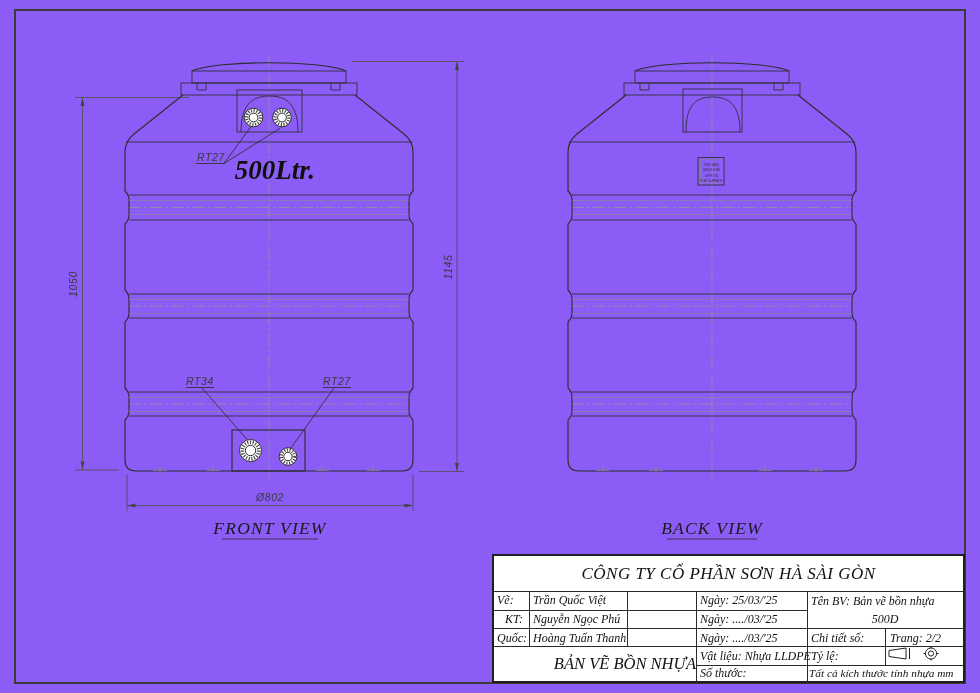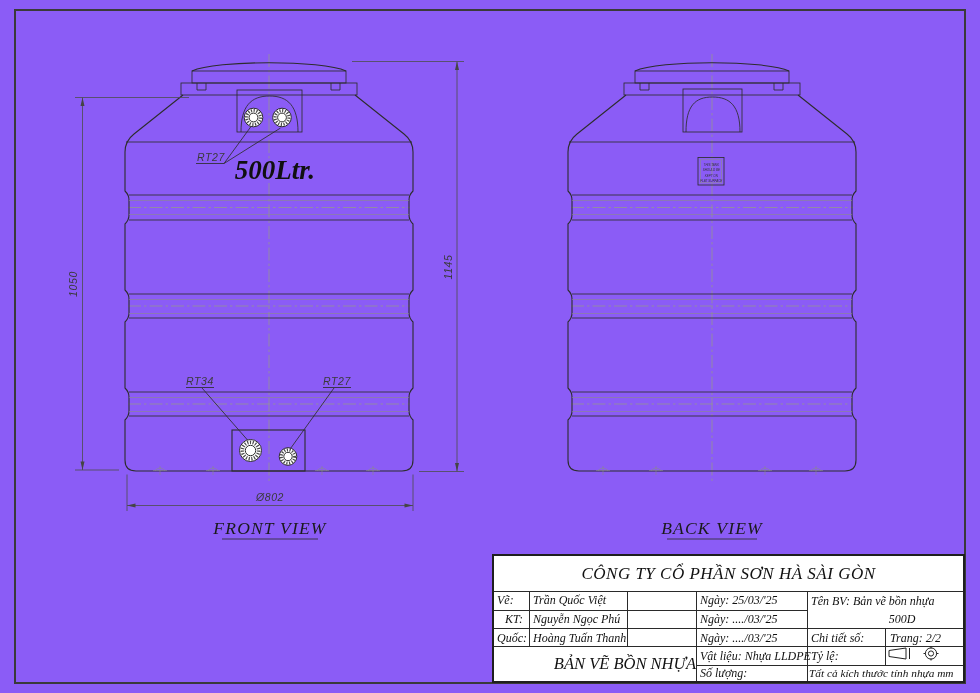--- a/index.html
+++ b/index.html
@@ -20,21 +20,21 @@
   .cap{font-family:"Liberation Serif","DejaVu Serif",serif;font-size:17.5px;fill:#1a1a1a;letter-spacing:1.2px;}
   .knurl{fill:none;stroke:#4a4a4a;stroke-dasharray:1.2 1.5;}
   .fit{fill:#fff;stroke:#2d2d2d;stroke-width:1;}
 
   
   .title-block{position:absolute;left:492px;top:554px;width:473px;height:129px;
                border:2px solid #1f1f1f;box-sizing:border-box;background:#fff;color:#111;}
   .tb-inner{position:relative;width:469px;height:125px;padding-left:16px;}
   .tl{position:absolute;background:#2a2a2a;}
   .cell{position:absolute;font-size:12px;white-space:nowrap;color:#111;}
-  .cell.center{text-align:center;margin-left:17px;}
+  .cell.center{text-align:center;}
   .tb-header{position:absolute;left:0;top:0;width:469px;height:35px;line-height:35px;
              text-align:center;font-size:17px;letter-spacing:.5px;}
   .tb-title{position:absolute;left:0;top:90px;width:202px;height:35px;line-height:35px;
             text-align:right;font-size:16.5px;}
   .note{font-size:11.3px;}
   .symcell{position:absolute;left:391px;top:90px;width:78px;height:18px;
            display:flex;align-items:center;justify-content:center;}
 </style>
 </head>
 <body>
@@ -188,20 +188,20 @@
 
     <div class="symcell">
       <svg width="64" height="15" viewBox="0 0 64 15">
         <path d="M4 4.5 V10.5 M4 4.5 L21 2 M4 10.5 L21 13 M21 2 V13 M24.5 2 V13" stroke="#222" stroke-width="1" fill="none"></path>
         <circle cx="46" cy="7.5" r="5.6" stroke="#222" stroke-width="1" fill="none"></circle>
         <circle cx="46" cy="7.5" r="2.6" stroke="#222" stroke-width="1" fill="none"></circle>
         <path d="M46 0.5 V2.5 M46 12.5 V14.5 M38.5 7.5 H40.5 M51.5 7.5 H53.5" stroke="#222" stroke-width="1" fill="none"></path>
       </svg>
     </div>
 
-    <div class="cell" style="left:206px;top:108.5px;height:16px;line-height:16px">Số lượng:</div>
+    <div class="cell" style="left:206px;top:108.5px;height:16px;line-height:16px">Số thước:</div>
     <div class="cell note" style="left:315px;top:108.5px;height:16px;line-height:16px">Tất cả kích thước tính nhựa mm</div>
 
     <div class="tb-title">BẢN VẼ BỒN NHỰA</div>
   </div>
 </div>
 
 </div>
 
 </body></html>

